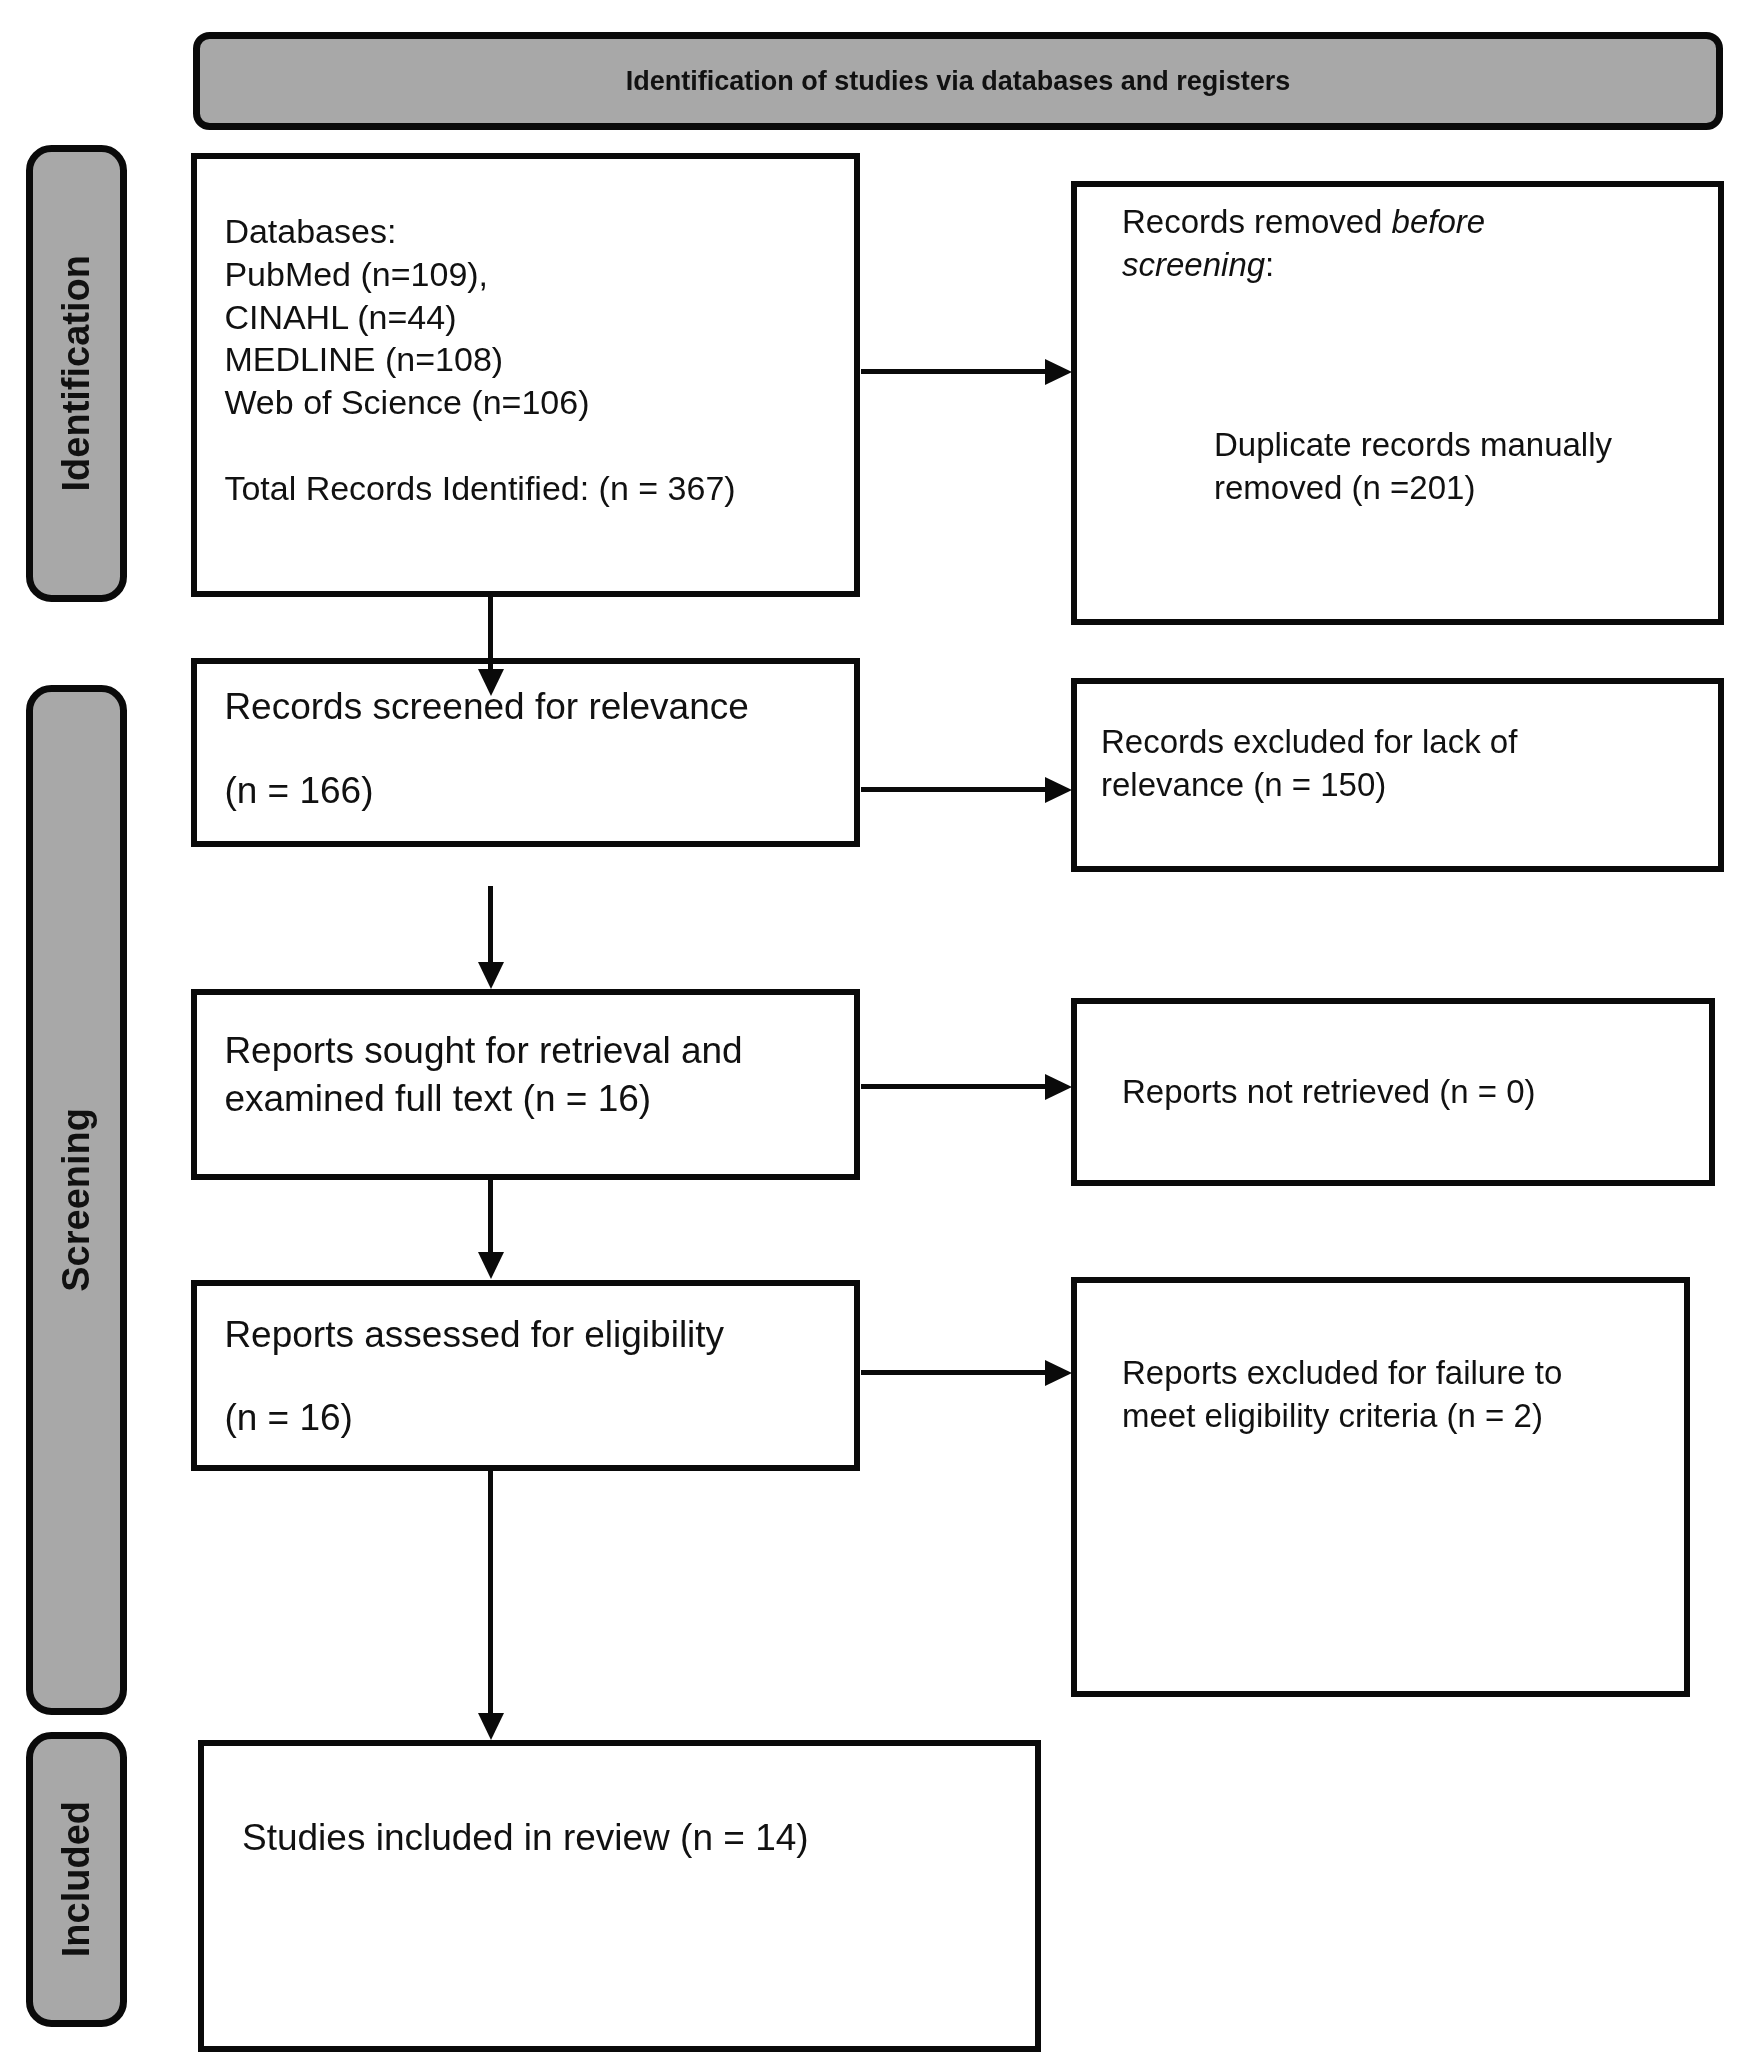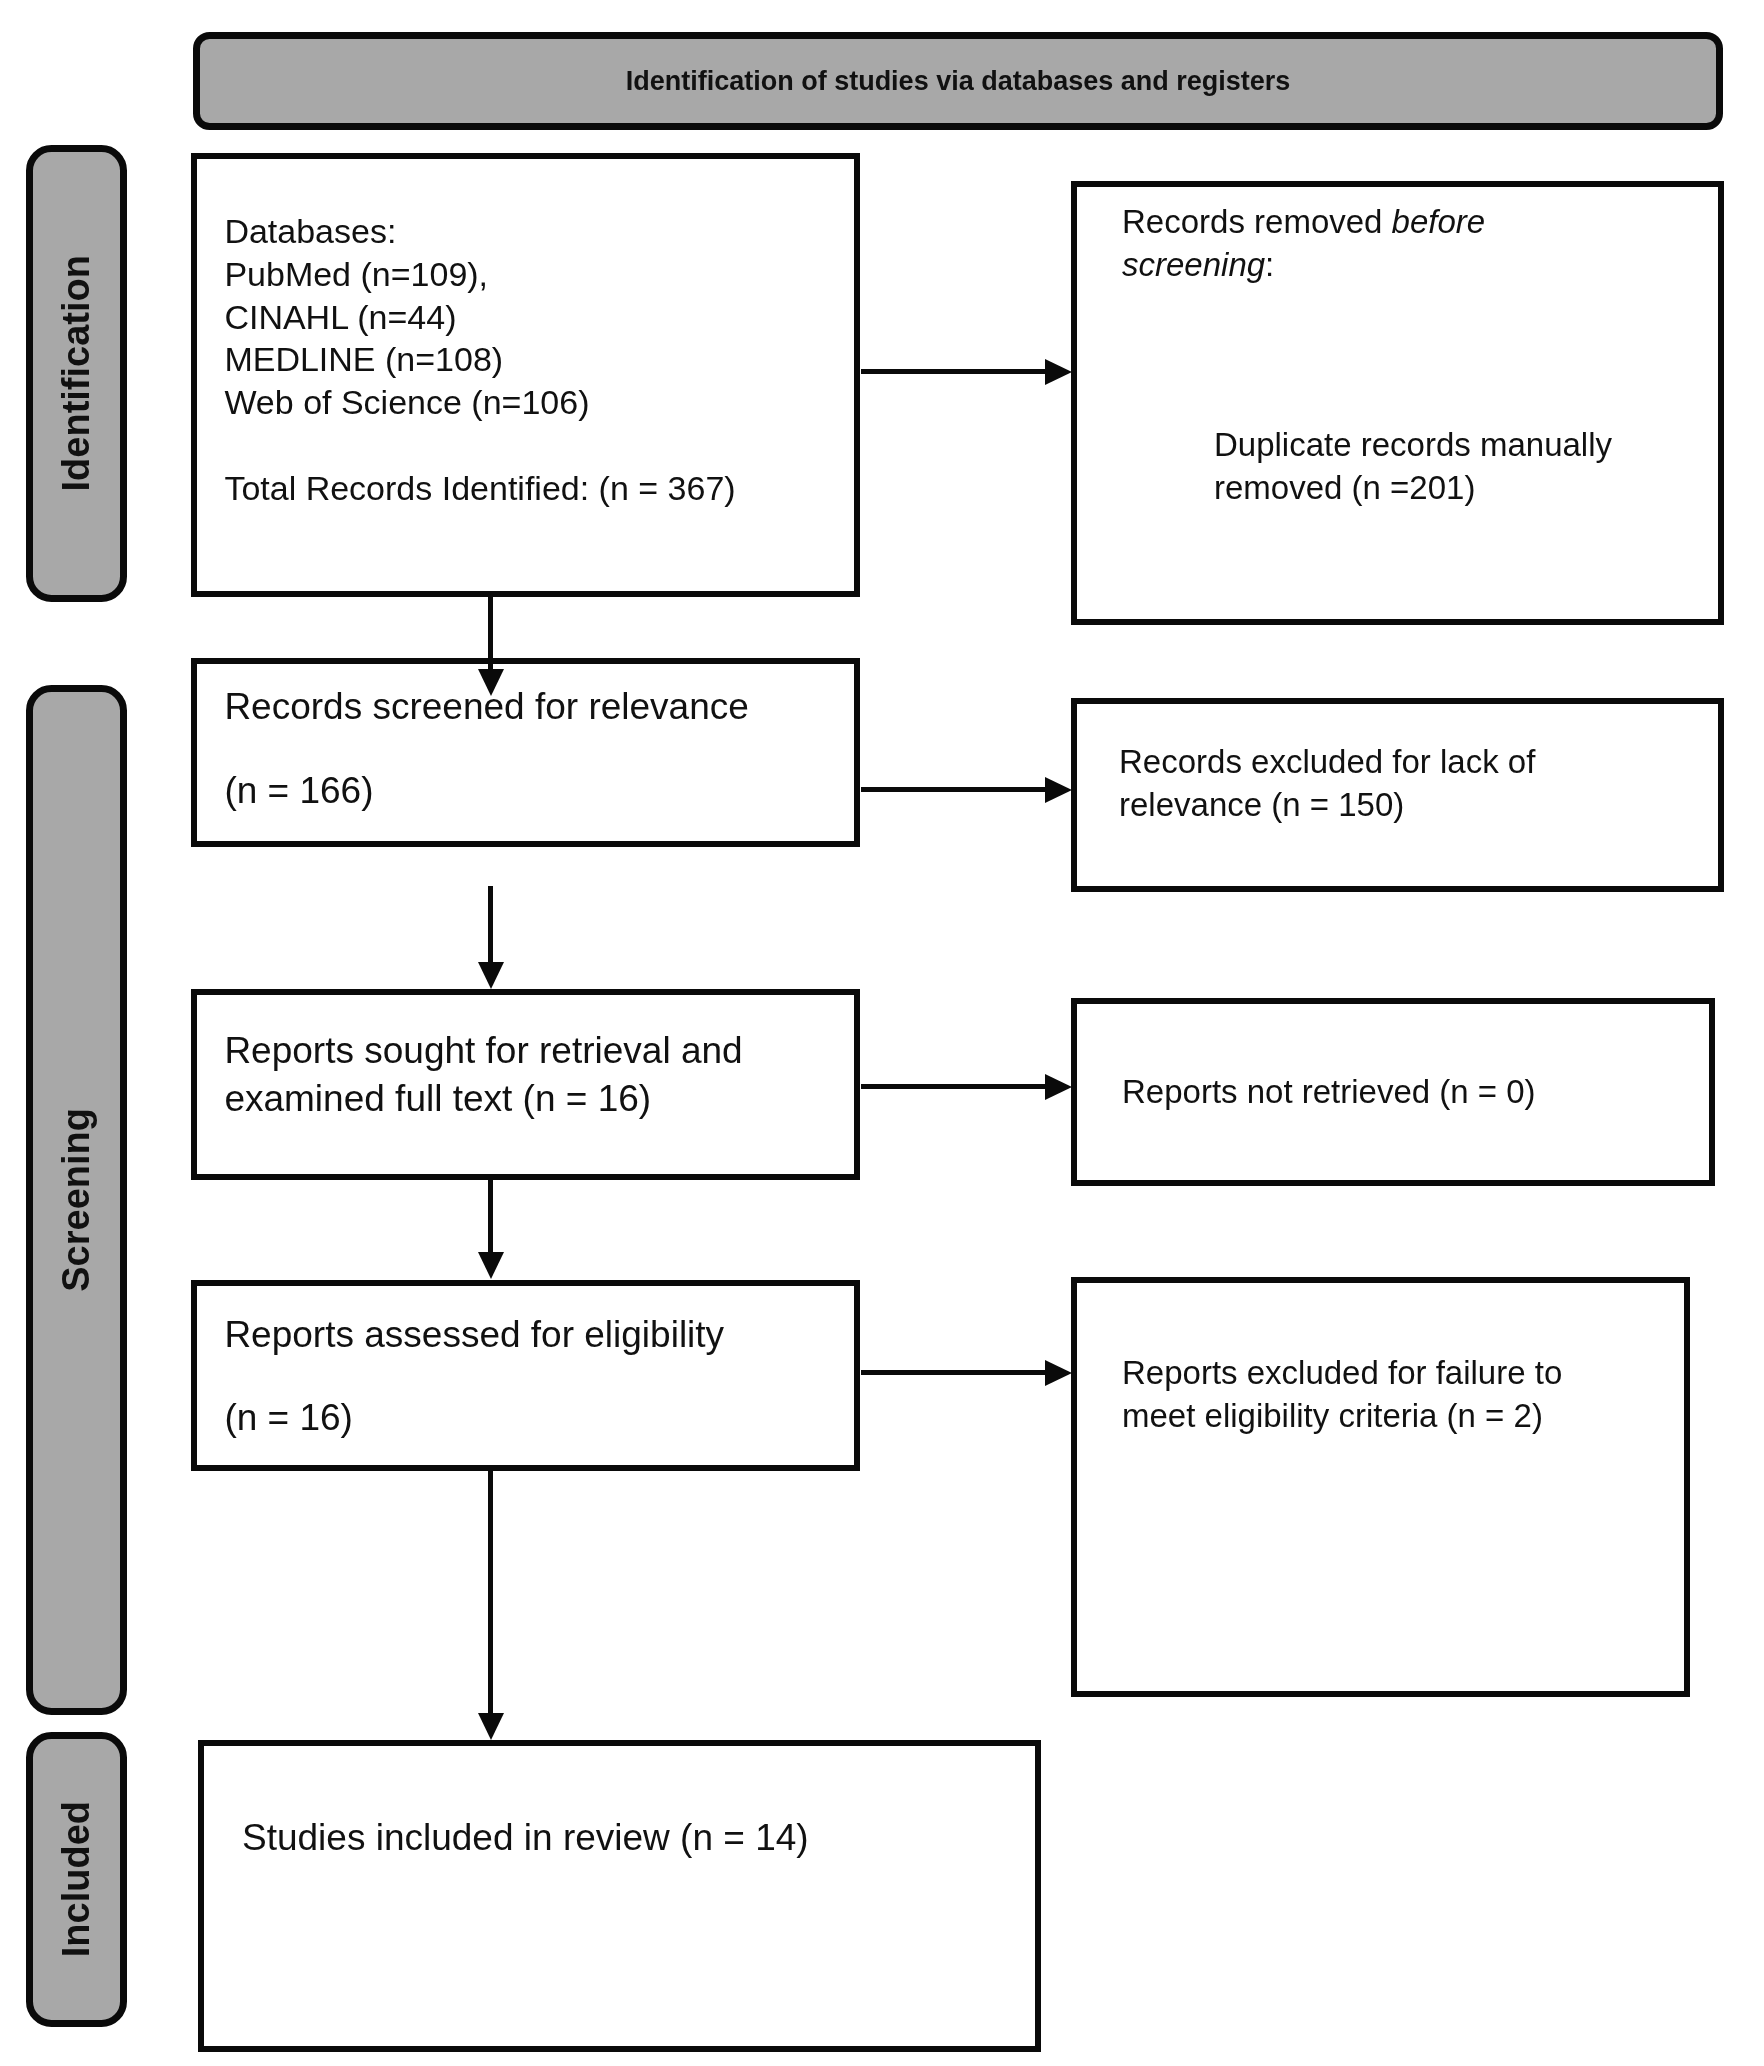--- a/index.html
+++ b/index.html
@@ -26,21 +26,21 @@
   }
 
   
   .fbox { position:absolute; background:#ffffff; border:6.4px solid #0a0a0a; }
   #box-sources        { left:191px;  top:153px;  width:669px; height:444px; font-size:34px; line-height:1.26; padding:51px 19px 0 27.4px; }
   #box-sources .total { margin-top:43px; }
   #box-removed        { left:1071px; top:153px;  width:653px; height:444px; font-size:33px; line-height:1.3;  padding:14px 19px 16px 45px;margin-top:28px; }
   #box-removed .detail{ margin-top:137px; margin-left:92px; }
   #box-screened       { left:191px;  top:658px; width:669px; height:189px; font-size:37px; line-height:1.25; padding:20.4px 19px 0 27.4px; }
   #box-screened .n-line { margin-top:37px; }
-  #box-rel-excluded   { left:1071px; top:698px; width:653px; height:194px; font-size:33px; line-height:1.3;  padding:37px 19px 0 42px; }
+  #box-rel-excluded   { left:1071px; top:678px; width:653px; height:194px; font-size:33px; line-height:1.3;  padding:37px 19px 0 24px; }
   #box-sought         { left:191px;  top:989px; width:669px; height:191px; font-size:37px; line-height:1.3;  padding:32px 19px 0 27.4px; }
   #box-not-retrieved  { left:1071px; top:998px; width:644px; height:188px; font-size:33px; display:flex; align-items:center; padding-left:45px; }
   #box-assessed       { left:191px;  top:1280px; width:669px; height:191px; font-size:37px; line-height:1.25; padding:25.5px 19px 0 27.4px; }
   #box-assessed .n-line { margin-top:37px; }
   #box-elig-excluded  { left:1071px; top:1277px; width:619px; height:420px; font-size:33px; line-height:1.3;  padding:69px 19px 0 45px; }
   #box-included       { left:198px;  top:1740px; width:843px; height:312px; font-size:37px; line-height:1.25; padding:69px 19px 0 38px; }
   .it { font-style:italic; }
 
   
   .arrow-h { position:absolute; height:5.1px; background:#0a0a0a; }

